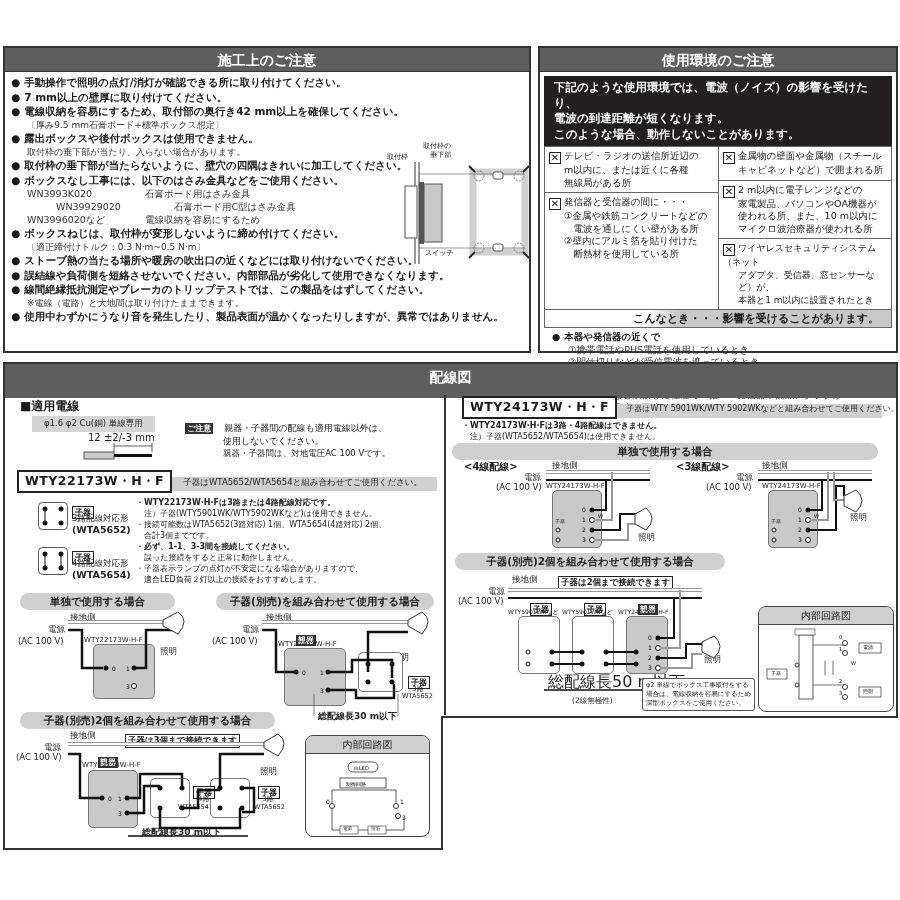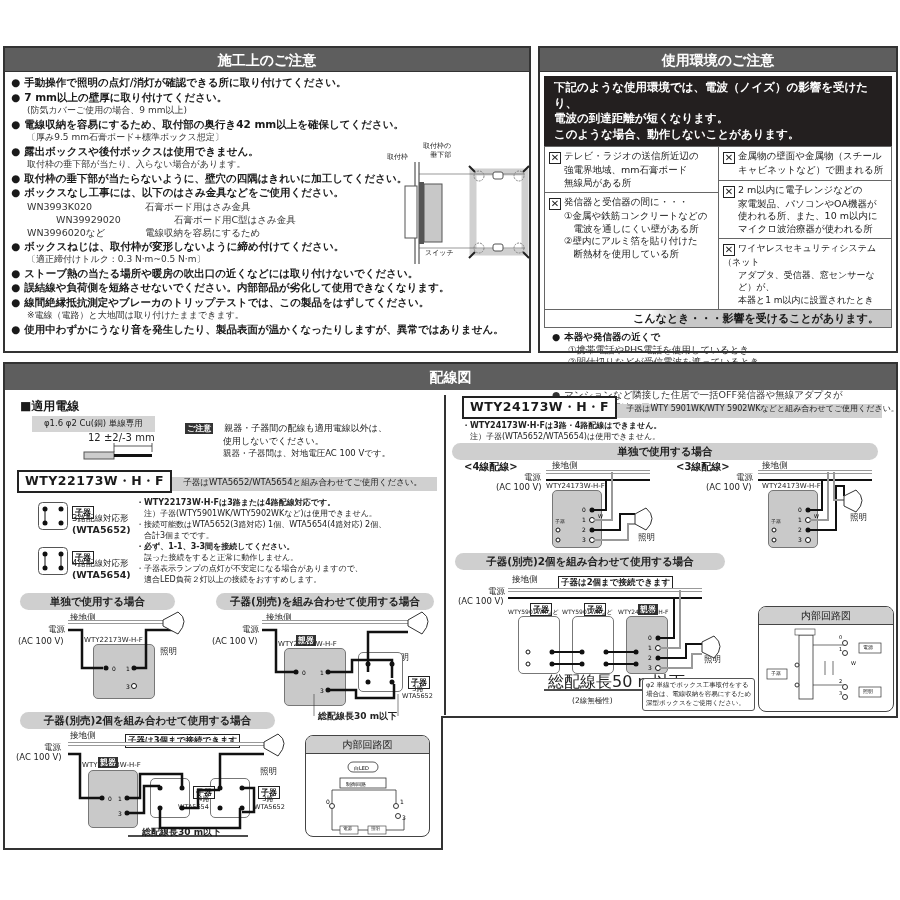--- a/index.html
+++ b/index.html
@@ -34,21 +34,20 @@
   svg { position: absolute; overflow: visible; }
 </style>
 </head>
 <body>
 
 <div class="panel" style="left:3px; top:46px; width:528px; height:307px;">
   <div class="hdr">施工上のご注意</div>
   <div style="padding:3px 6px 0 6px;">
     <div class="blt">手動操作で照明の点灯/消灯が確認できる所に取り付けてください。</div>
     <div class="blt">7 mm以上の壁厚に取り付けてください。</div>
-    <div class="sub">(防気カバーご使用の場合、9 mm以上)</div>
     <div class="blt">電線収納を容易にするため、取付部の奥行き42 mm以上を確保してください。</div>
     <div class="sub">〔厚み9.5 mm石膏ボード+標準ボックス想定〕</div>
     <div class="blt">露出ボックスや後付ボックスは使用できません。</div>
     <div class="sub">取付枠の垂下部が当たり、入らない場合があります。</div>
     <div class="blt">取付枠の垂下部が当たらないように、壁穴の四隅はきれいに加工してください。</div>
     <div class="blt">ボックスなし工事には、以下のはさみ金具などをご使用ください。</div>
     <div class="kv" style="padding-left:16px;"><span style="width:118px;">WN3993K020</span><span>石膏ボード用はさみ金具</span></div>
     <div class="kv" style="padding-left:16px;"><span style="width:118px;margin-left:29px;">WN39929020</span><span>石膏ボード用C型はさみ金具</span></div>
     <div class="kv" style="padding-left:16px;"><span style="width:118px;">WN3996020など</span><span>電線収納を容易にするため</span></div>
     <div class="blt">ボックスねじは、取付枠が変形しないように締め付けてください。</div>
@@ -89,21 +88,21 @@
   <div class="hdr">使用環境のご注意</div>
   <div class="darkbox">
     <div>下記のような使用環境では、電波（ノイズ）の影響を受けたり、</div>
     <div>電波の到達距離が短くなります。</div>
     <div>このような場合、動作しないことがあります。</div>
   </div>
   <div class="grid2">
     <div>
       <div class="cell" style="border-left:none;">
         <span class="xb">✕</span><span>テレビ・ラジオの送信所近辺の</span>
-        <div style="padding-left:15px;">強電界地域、mm石膏ボード</div>
+        <div style="padding-left:15px;">m以内に、または近くに各種</div>
         <div style="padding-left:15px;">無線局がある所</div>
       </div>
       <div class="cell" style="border-left:none;">
         <span class="xb">✕</span><span>発信器と受信器の間に・・・</span>
         <div style="padding-left:15px;">①金属や鉄筋コンクリートなどの</div>
         <div style="padding-left:15px;">　電波を通しにくい壁がある所</div>
         <div style="padding-left:15px;">②壁内にアルミ箔を貼り付けた</div>
         <div style="padding-left:15px;">　断熱材を使用している所</div>
       </div>
     </div>
@@ -131,21 +130,21 @@
     <div class="sub" style="font-size:9.5px;">①携帯電話やPHS電話を使用しているとき</div>
     <div class="sub" style="font-size:9.5px;">②間仕切りなどが受信電波を遮っているとき</div>
     <div class="sub" style="font-size:9.5px;">③直流電圧で駆動するベルやモーターが動いているとき</div>
   </div>
   <div style="padding:3px 12px;">
     <div class="kv" style="font-size:9.5px;"><span style="margin-right:4px;">●</span><span>マンションなど隣接した住居で一括OFF発信器や無線アダプタが</span></div>
     <div class="kv" style="font-size:9.5px; padding-left:12px;">使用され、電波が干渉したとき</div>
   </div>
 </div>
 
-<div class="abs" style="left:3px; top:362px; width:895px; height:28px; border:2px solid #333; border-bottom:none; background:#5e5e5e;">
+<div class="abs" style="left:3px; top:362px; width:895px; height:36px; border:2px solid #333; border-bottom:none; background:#5e5e5e;">
   <div style="color:#fff; font-weight:bold; font-size:14px; text-align:center; line-height:26px;">配線図</div>
 </div>
 <div class="abs" style="left:3px; top:390px; width:2px; height:460px; background:#333;"></div>
 <div class="abs" style="left:3px; top:848px; width:440px; height:2px; background:#333;"></div>
 <div class="abs" style="left:441px; top:716px; width:2px; height:134px; background:#333;"></div>
 <div class="abs" style="left:441px; top:716px; width:457px; height:2px; background:#333;"></div>
 <div class="abs" style="left:896px; top:390px; width:2px; height:328px; background:#333;"></div>
 <div class="abs" style="left:444px; top:395px; width:2px; height:320px; background:#333;"></div>
 
 <div class="abs" style="left:20px; top:398px; width:420px; height:60px;">

